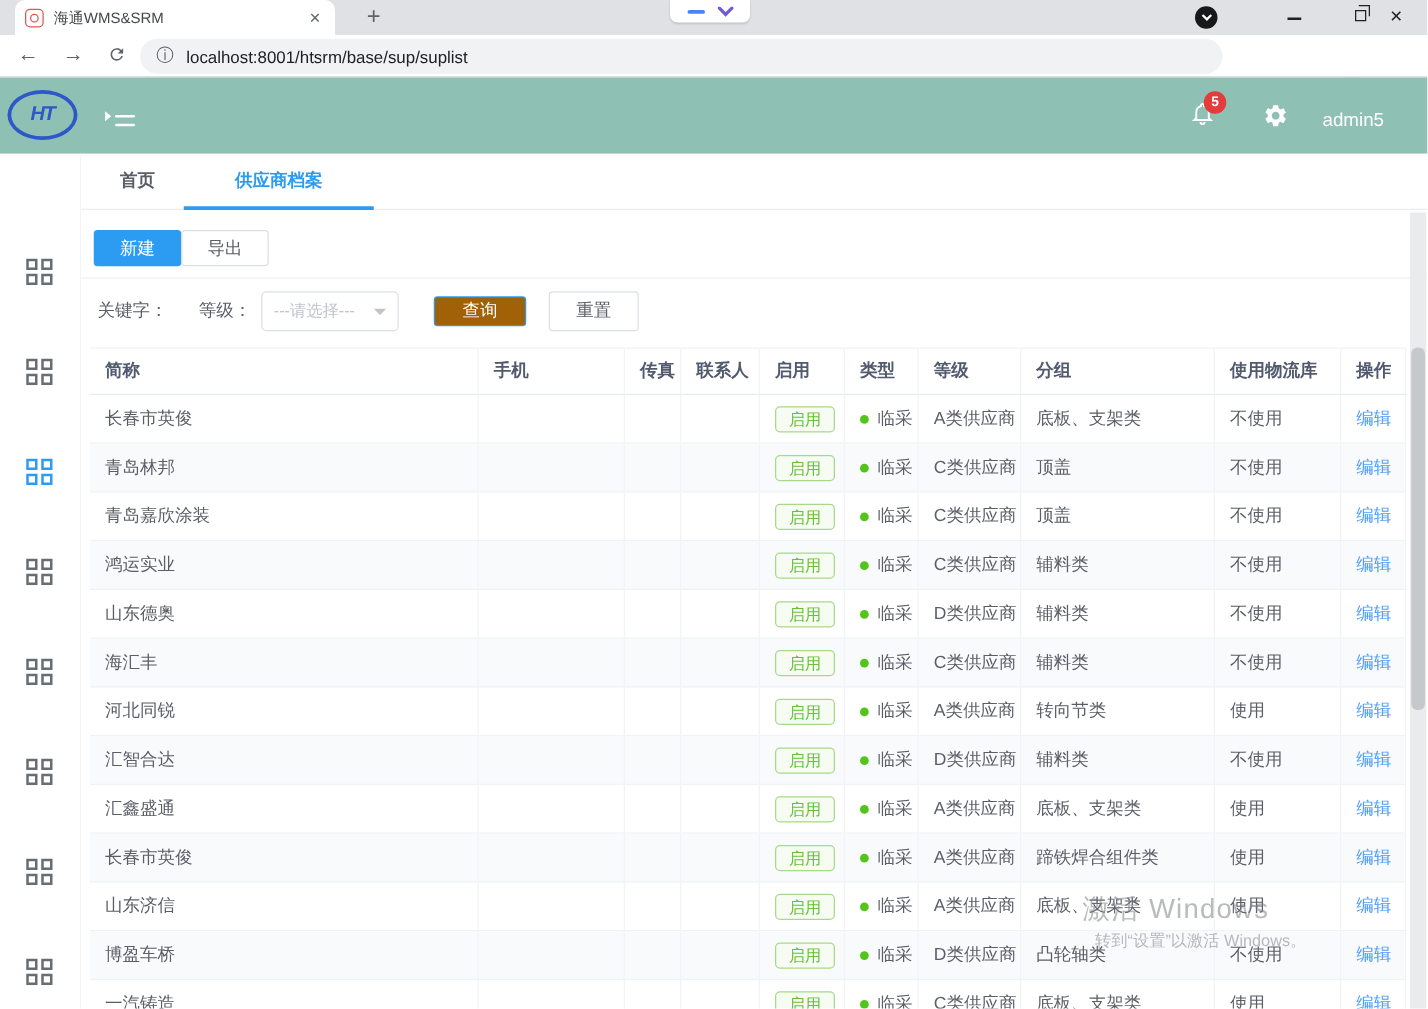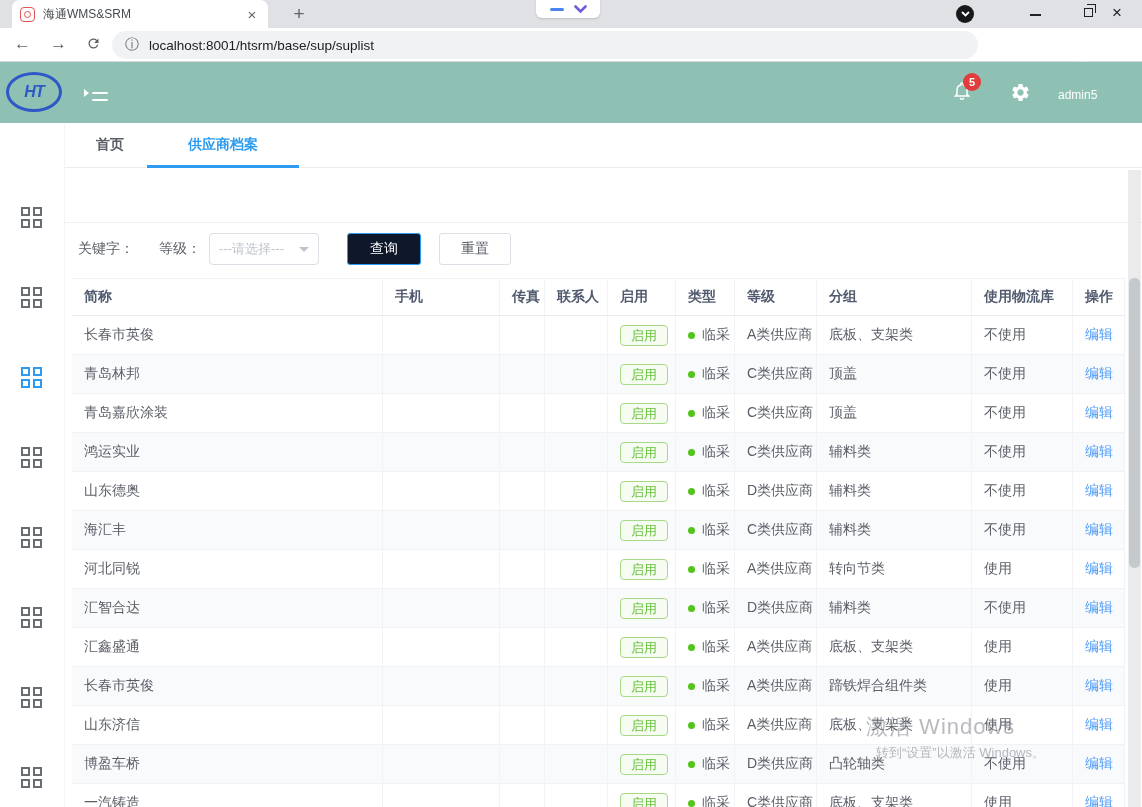--- a/index.html
+++ b/index.html
@@ -50,21 +50,21 @@
   .collapse i:nth-child(1){ top:0; width:16px; }
   .collapse i:nth-child(2){ top:7px; width:16px; }
   .collapse i:nth-child(3){ top:14px; width:16px; }
   .collapse b { position:absolute; left:0; top:4px; width:0; height:0;
                 border-left:5px solid #fff; border-top:4px solid transparent; border-bottom:4px solid transparent; }
   .bell { position:absolute; left:952px; top:18px; }
   .bell-badge { position:absolute; left:963px; top:11px; width:18px; height:18px; border-radius:50%;
                 background:#e23c3c; color:#fff; font-size:11px; font-weight:bold;
                 display:flex; align-items:center; justify-content:center; }
   .gear { position:absolute; left:1010px; top:20px; }
-  .admin { position:absolute; left:1058px; top:26px; color:#fff; font-size:12px; }
+  .admin { position:absolute; left:1058px; top:26px; color:#fff; font-size:15px; }
 
   
   .sidebar { position:absolute; left:0; top:123px; width:65px; height:684px; background:#fff;
              border-right:1px solid #f4f4f4; display:flex; flex-direction:column; align-items:center;
              padding-top:84px; gap:57px; }
   .grid-icon { width:23px; height:23px; display:grid; grid-template-columns:9px 9px;
                grid-template-rows:9px 9px; gap:3px; cursor:pointer; }
   .grid-icon span { border:2px solid #676d72; }
   .grid-icon.active span { border-color:#2d9cf0; }
 
@@ -88,21 +88,21 @@
   .kw-input { width:178px; height:32px; border:1px solid #dcdfe6; border-radius:4px; margin-left:8px;
               padding:0 10px; font-size:13px; color:#333; outline:none;
               font-family:"Liberation Sans","DejaVu Sans",sans-serif; }
   .kw-input::placeholder { color:#c0c4cc; }
   .grade-label { margin-left:25px; }
   .select { width:110px; height:32px; border:1px solid #dcdfe6; border-radius:4px; margin-left:8px;
             display:flex; align-items:center; justify-content:space-between; padding:0 9px;
             font-size:13px; color:#bfc4cc; cursor:pointer; }
   .caret { width:0; height:0; border-left:5px solid transparent; border-right:5px solid transparent;
            border-top:5px solid #c0c4cc; }
-  .btn-search { width:74px; height:32px; margin-left:28px; background:#0f172a; color:#fff;
+  .btn-search { width:74px; height:24px; margin-left:28px; background:#a16207; color:#fff;
                 border:1px solid #2b9cf2; }
   .btn-reset { width:72px; height:32px; margin-left:18px; background:#fff; color:#5a5e66;
                border:1px solid #dcdfe6; }
 
   
   .table { position:absolute; left:7px; top:155px; width:1053px; height:529px; overflow:hidden;
            border-top:1px solid #f0f2f5; }
   .thead { display:flex; height:37px; align-items:flex-end; border-bottom:1px solid #e8ebf0; }
   .th { height:100%; display:flex; align-items:center; padding-left:12px; font-size:14px;
         font-weight:bold; color:#515a6e; border-right:1px solid #f1f3f6; white-space:nowrap; overflow:hidden; }
@@ -256,20 +256,24 @@
         <span></span>
       </div>
     </div>
 
   <div class="main">
     <div class="tabrow">
       <div class="apptab home">首页</div>
       <div class="apptab active">供应商档案</div>
     </div>
 
+    <div class="btnrow">
+      <button class="btn btn-new">新建</button>
+      <button class="btn btn-export">导出</button>
+    </div>
     <div class="tooldivider"></div>
 
     <div class="searchrow">
       <span class="flabel">关键字：</span>
       <span class="flabel grade-label">等级：</span>
       <div class="select">
         <span>---请选择---</span>
         <span class="caret"></span>
       </div>
       <button class="btn btn-search">查询</button>

